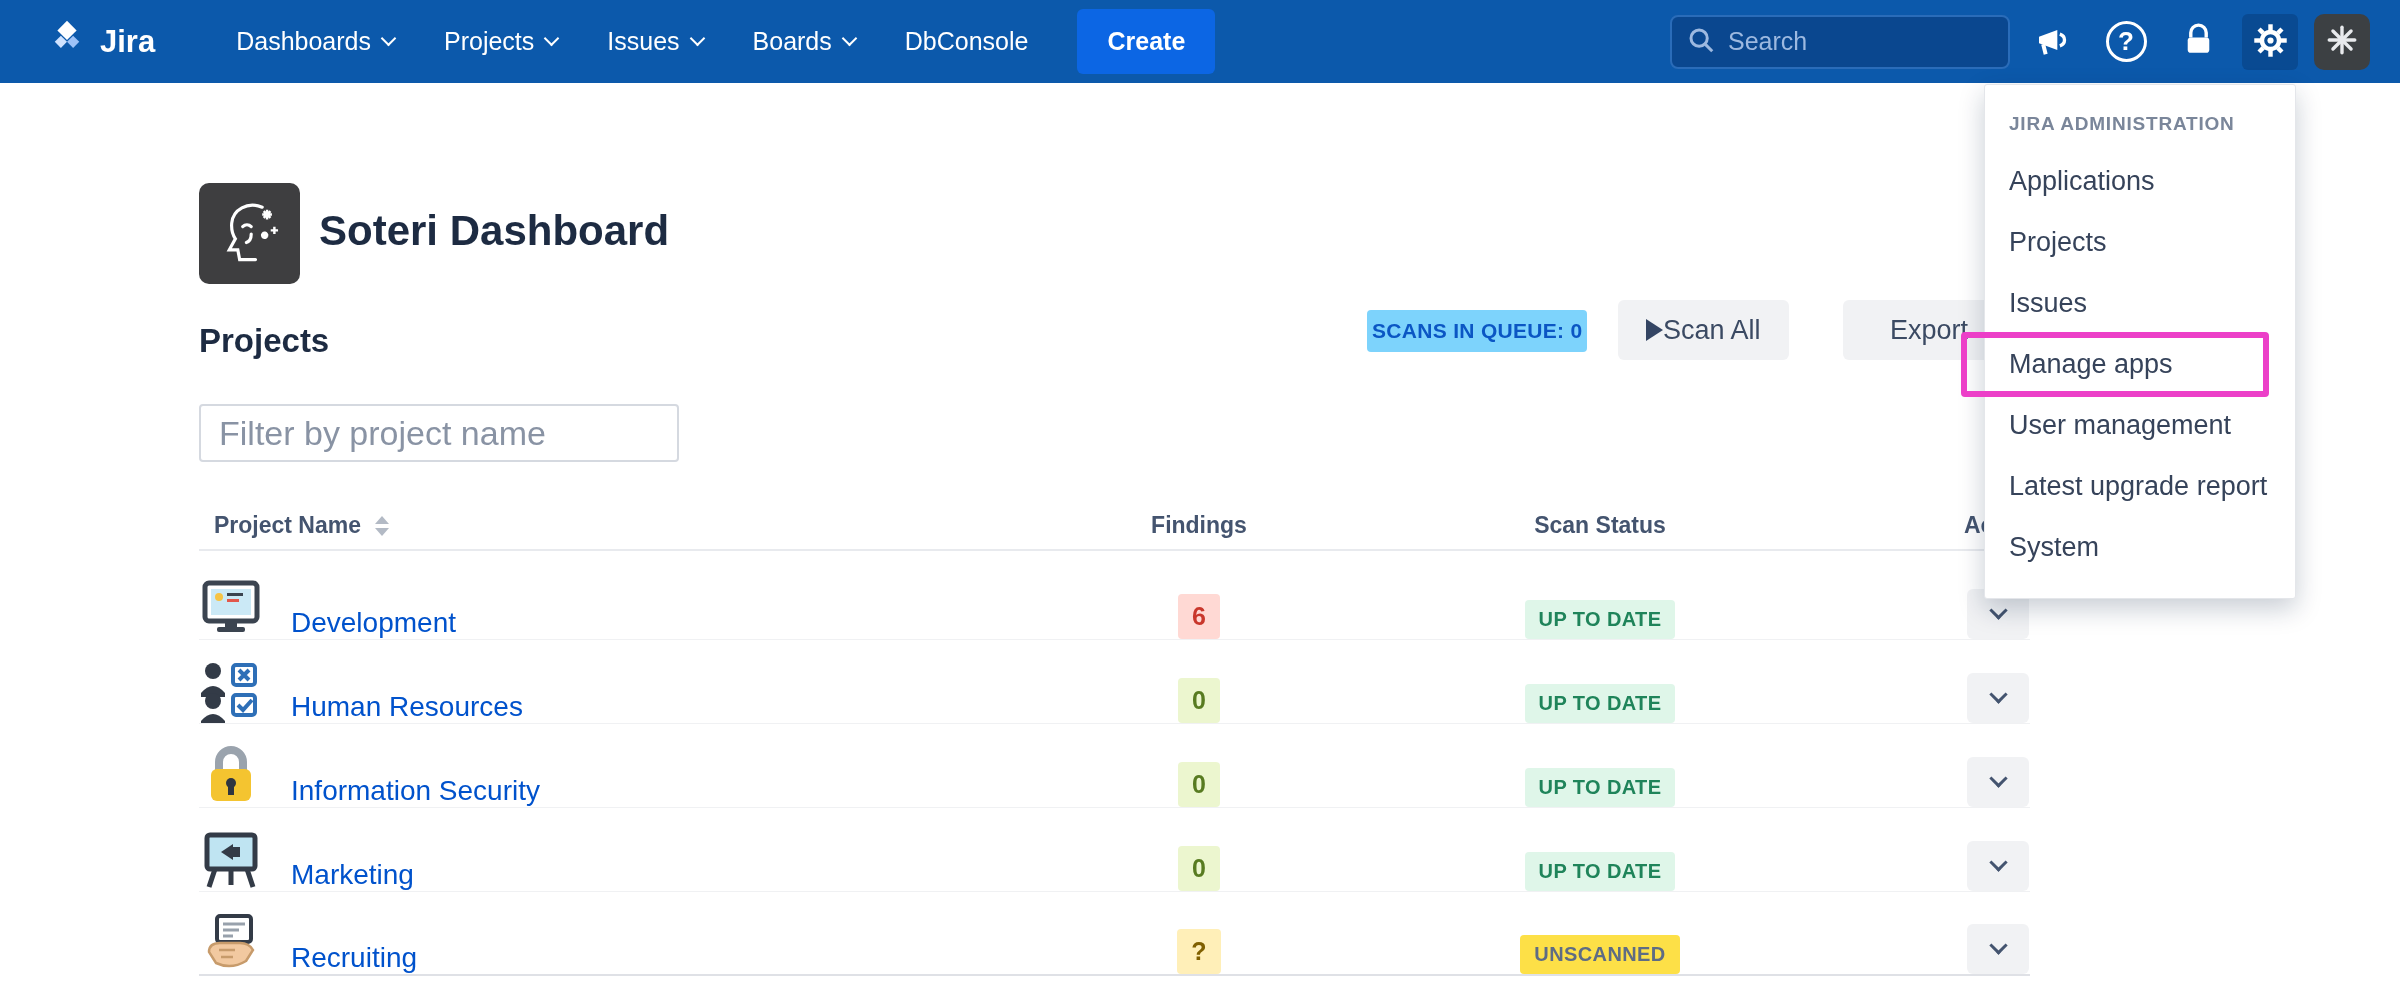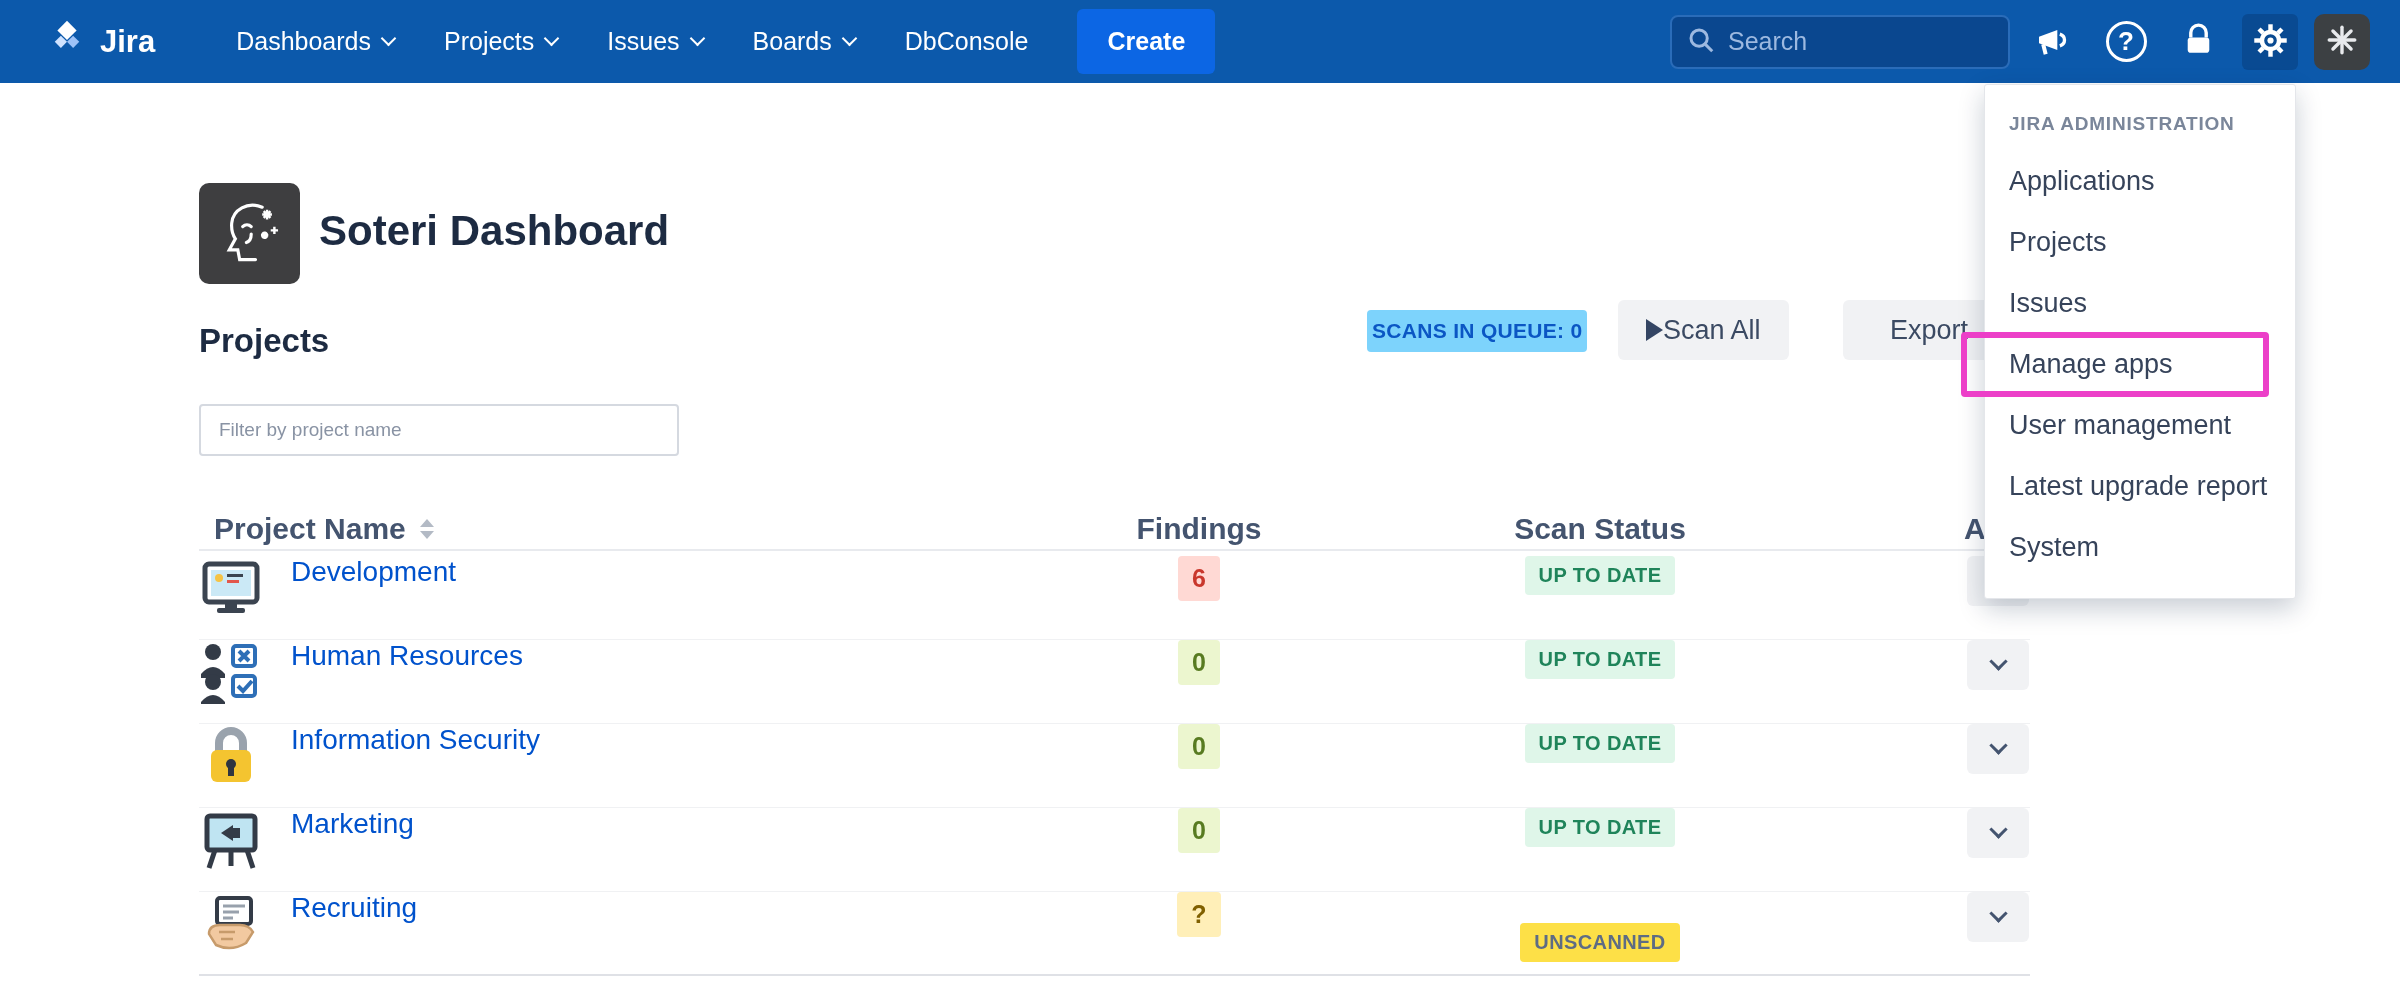--- a/index.html
+++ b/index.html
@@ -52,39 +52,39 @@
   .section-heading { position:absolute; left:199px; top:322px; font-size:33px; font-weight:700; color:#1D2B42; }
   .queue-badge { position:absolute; left:1367px; top:310px; background:#7dd3fc; color:#0B56C4;
     font-size:21px; font-weight:700; padding:9px 5px; border-radius:4px; letter-spacing:.3px; }
   .btn { position:absolute; display:flex; align-items:center; background:#F1F2F4; border:none;
     border-radius:6px; height:60px; font-size:27px; color:#3B4A63; font-weight:500; padding:0 28px;
     cursor:pointer; font-family:"Liberation Sans", sans-serif; }
   .scan-all { left:1618px; top:300px; }
   .play { width:0; height:0; border-left:17px solid #344563; border-top:11px solid transparent;
     border-bottom:11px solid transparent; }
   .export { left:1843px; top:300px; width:172px; justify-content:center; }
-  .filter-input { position:absolute; left:199px; top:404px; width:480px; height:52px;
-    border:2px solid #D5D9E0; border-radius:4px; font-size:19px; padding:11px 18px; color:#172B4D;
+  .filter-input { position:absolute; left:199px; top:404px; width:480px; height:58px;
+    border:2px solid #D5D9E0; border-radius:4px; font-size:34px; padding:11px 18px; color:#172B4D;
     outline:none; font-family:"Liberation Sans", sans-serif; }
   .filter-input::placeholder { color:#8993A4; }
 
   
-  .col-head { position:absolute; top:512px; font-size:30px; font-weight:700; color:#44546F; }
+  .col-head { position:absolute; top:512px; font-size:23px; font-weight:700; color:#44546F; }
   .col-name { left:214px; display:flex; align-items:center; }
   .col-findings { left:1099px; width:200px; text-align:center; }
   .col-status { left:1500px; width:200px; text-align:center; }
   .col-actions { left:1964px; }
   .sort { display:inline-flex; flex-direction:column; gap:4px; margin-left:14px; }
   .tri-up { width:0; height:0; border-left:7px solid transparent; border-right:7px solid transparent;
     border-bottom:8px solid #B3BAC5; }
   .tri-down { width:0; height:0; border-left:7px solid transparent; border-right:7px solid transparent;
     border-top:8px solid #B3BAC5; }
   .head-divider { position:absolute; left:199px; top:549px; width:1831px; height:2px; background:#E8EAEE; }
   .rows { position:absolute; left:199px; top:556px; width:1831px; }
-  .row { position:relative; height:84px; display:flex; align-items:flex-start; border-bottom:1px solid #F0F1F3; }
+  .row { position:relative; height:84px; display:flex; align-items:flex-end; border-bottom:1px solid #F0F1F3; }
   .row:last-child { border-bottom:2px solid #DFE1E6; }
   .proj-icon { width:64px; height:64px; flex:none; display:flex; align-items:center; justify-content:center; }
   .proj-name { margin-left:28px; font-size:28px; color:#0052CC; font-weight:500; cursor:pointer;
     text-decoration:none; }
   .findings-cell { position:absolute; left:940px; width:120px; text-align:center; }
   .f-badge { display:inline-block; min-width:28px; padding:8px 14px; border-radius:4px; font-size:25px;
     font-weight:700; }
   .f-danger  { background:#FFD9D4; color:#C9372C; }
   .f-clear   { background:#ECF6CF; color:#587B21; }
   .f-unknown { background:#FFEFB8; color:#806000; }

